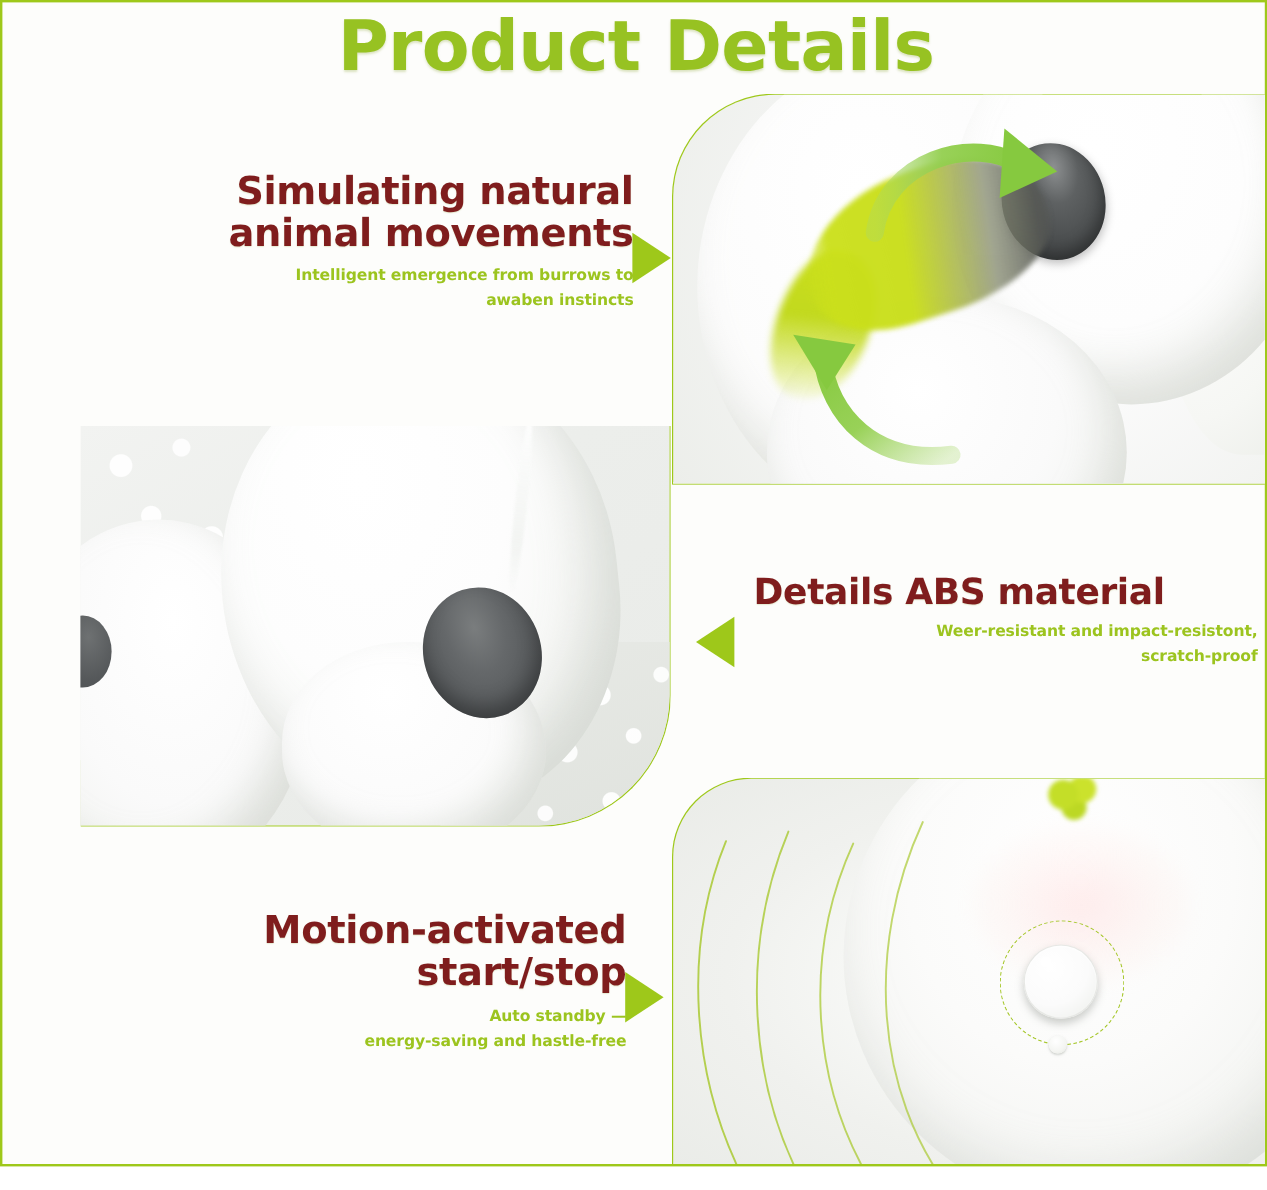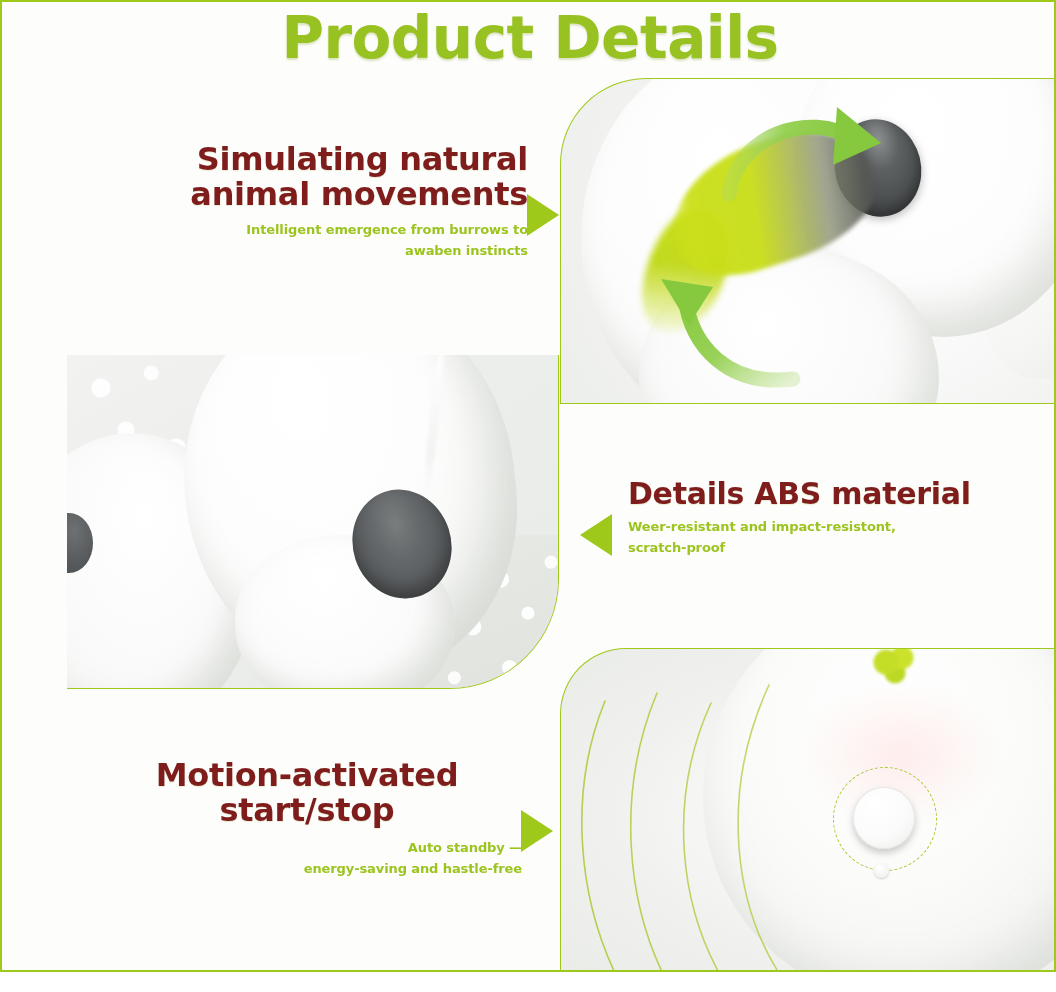--- a/index.html
+++ b/index.html
@@ -275,26 +275,26 @@
 
   
   #block-burrow { left:86px; top:140px; width:440px; text-align:right; }
   #block-burrow .heading { font-size:32px; }
   #block-burrow .subtext { margin-top:8px; }
   #arrow-burrow { left:525px; top:192px; }
 
   
   #block-abs { left:626px; top:476px; width:420px; text-align:left; }
   #block-abs .heading { font-size:30px; }
-  #block-abs .subtext { margin-top:6px; }
+  #block-abs .subtext { margin-top:6px;text-align:right; }
   #arrow-abs { left:578px; top:512px; }
 
   
   #block-motion { left:90px; top:756px; width:430px; text-align:right; }
-  #block-motion .heading { font-size:32px;text-align:center; }
+  #block-motion .heading { font-size:32px; }
   #block-motion .subtext { margin-top:10px; }
   #arrow-motion { left:519px; top:808px; }
 
   .line { display:block; }
 </style>
 </head>
 <body>
 
 <div id="page">
 

